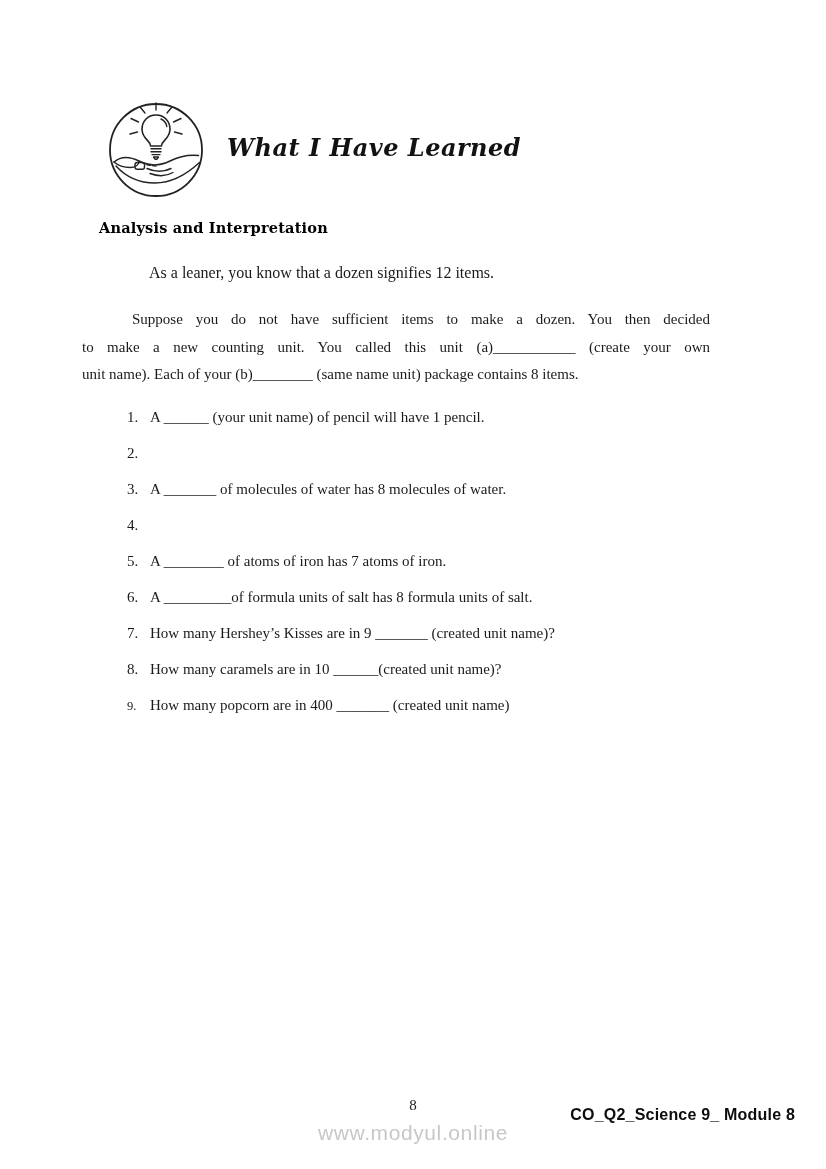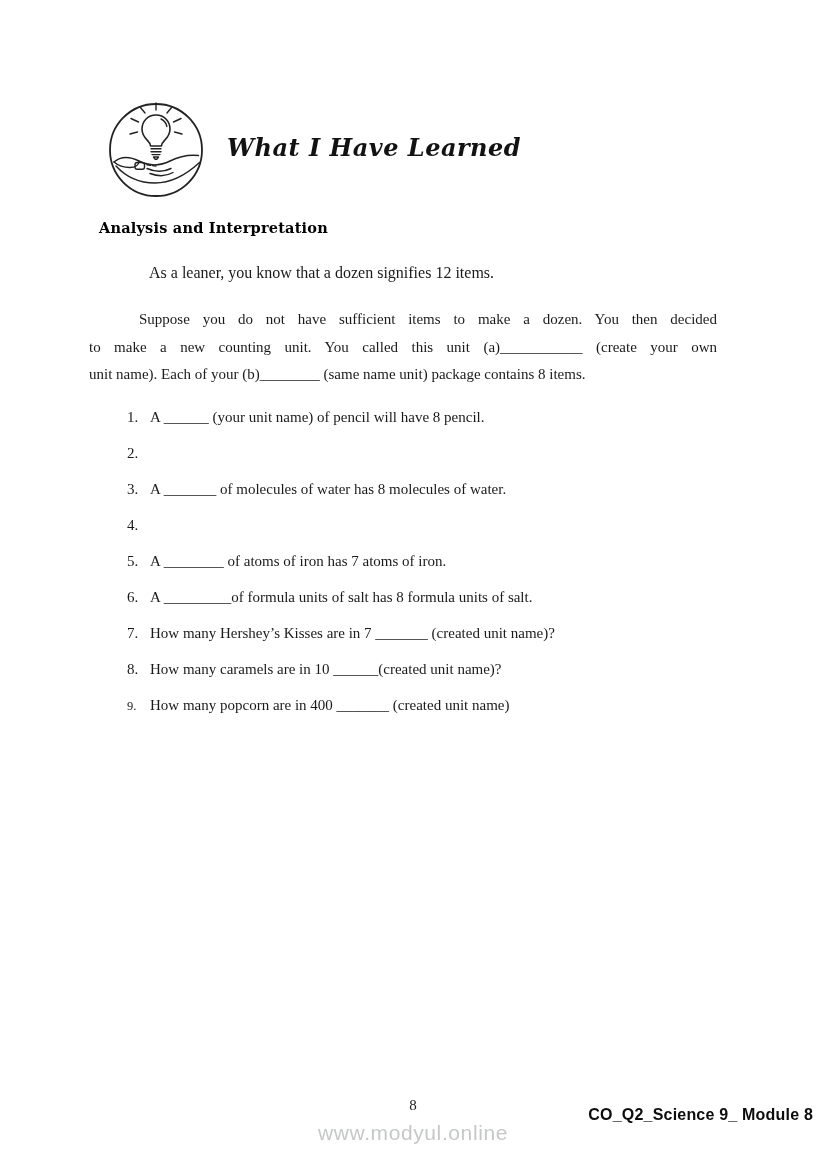--- a/index.html
+++ b/index.html
@@ -50,21 +50,21 @@
     position: absolute;
     left: 99px;
     top: 262px;
     width: 628px;
     font-size: 16px;
     line-height: 22px;
     text-indent: 50px;
   }
   .para-2 {
     position: absolute;
-    left: 89px;
+    left: 82px;
     top: 306px;
     width: 628px;
     font-size: 15px;
   }
   .para-2 .pline {
     display: block;
     line-height: 27.5px;
     text-align: justify;
   }
   .para-2 .pline.jfull { text-align-last: justify; }
@@ -97,21 +97,21 @@
     position: absolute;
     left: 99px;
     top: 1097px;
     width: 628px;
     text-align: center;
     font-size: 15px;
     color: #222;
   }
   .footer-module {
     position: absolute;
-    right: 13px;
+    right: 31px;
     top: 1106px;
     font-family: "Liberation Sans", sans-serif;
     font-size: 16px;
     font-weight: bold;
     letter-spacing: 0.2px;
     color: #0d0d0d;
     white-space: nowrap;
   }
   .footer-watermark {
     position: absolute;
@@ -169,21 +169,21 @@
 
   <p class="para-2">
     <span class="pline l1 jfull"><span>Suppose you do not have sufficient items to make a dozen. You then decided</span></span>
     <span class="pline jfull"><span>to make a new counting unit. You called this unit (a)___________ (</span><span class="ital">create your own</span></span>
     <span class="pline"><span class="ital">unit name</span><span>). Each of your (b)________ (same name unit) package contains 8 items.</span></span>
   </p>
 
   <div class="q-list">
     <div class="q-item">
         <span class="q-num">1.</span>
-        <span class="q-text">A ______ (your unit name) of pencil will have 8 pencil.</span>
+        <span class="q-text">A ______ (your unit name) of pencil will have 1 pencil.</span>
       </div>
     <div class="q-item">
         <span class="q-num">2.</span>
       </div>
     <div class="q-item">
         <span class="q-num">3.</span>
         <span class="q-text">A _______ of molecules of water has 8 molecules of water.</span>
       </div>
     <div class="q-item">
         <span class="q-num">4.</span>
@@ -191,21 +191,21 @@
     <div class="q-item">
         <span class="q-num">5.</span>
         <span class="q-text">A ________ of atoms of iron has 7 atoms of iron.</span>
       </div>
     <div class="q-item">
         <span class="q-num">6.</span>
         <span class="q-text">A _________of formula units of salt has 8 formula units of salt.</span>
       </div>
     <div class="q-item">
         <span class="q-num">7.</span>
-        <span class="q-text">How many Hershey’s Kisses are in 7 _______ (created unit name)?</span>
+        <span class="q-text">How many Hershey’s Kisses are in 9 _______ (created unit name)?</span>
       </div>
     <div class="q-item">
         <span class="q-num">8.</span>
         <span class="q-text">How many caramels are in 10 ______(created unit name)?</span>
       </div>
     <div class="q-item">
         <span class="q-num small">9.</span>
         <span class="q-text">How many popcorn are in 400 _______ (created unit name)</span>
       </div>
   </div>

